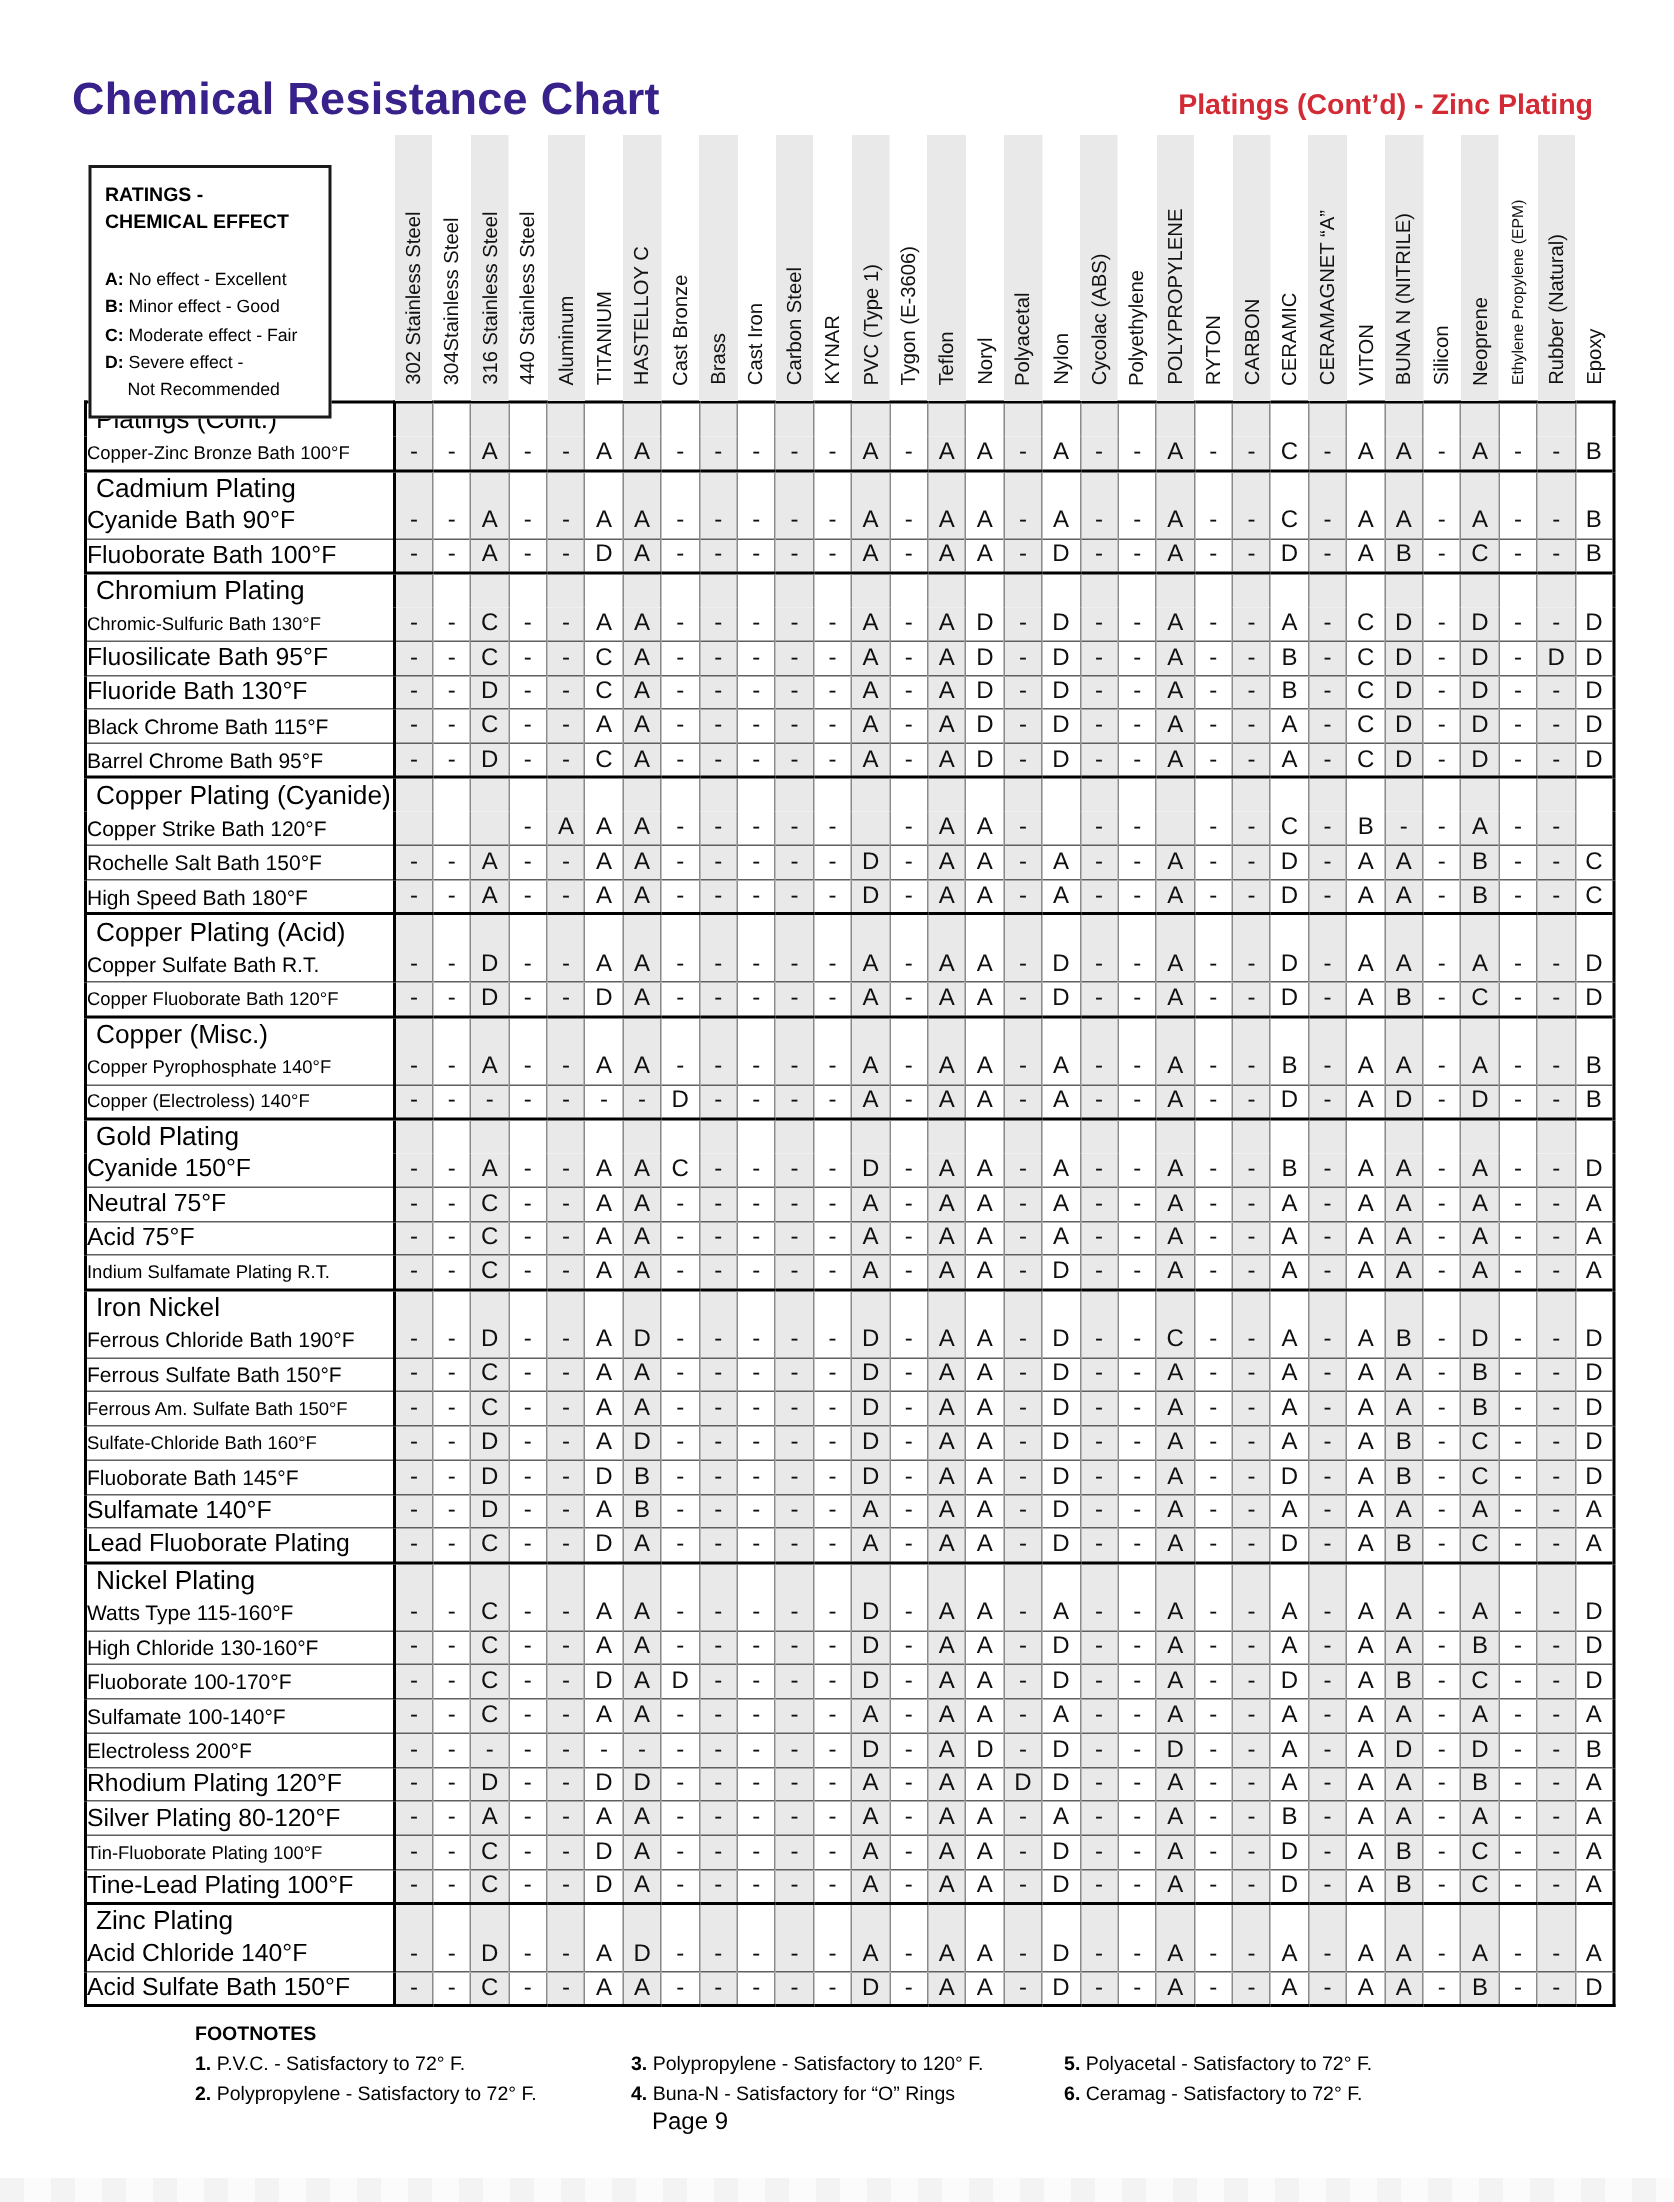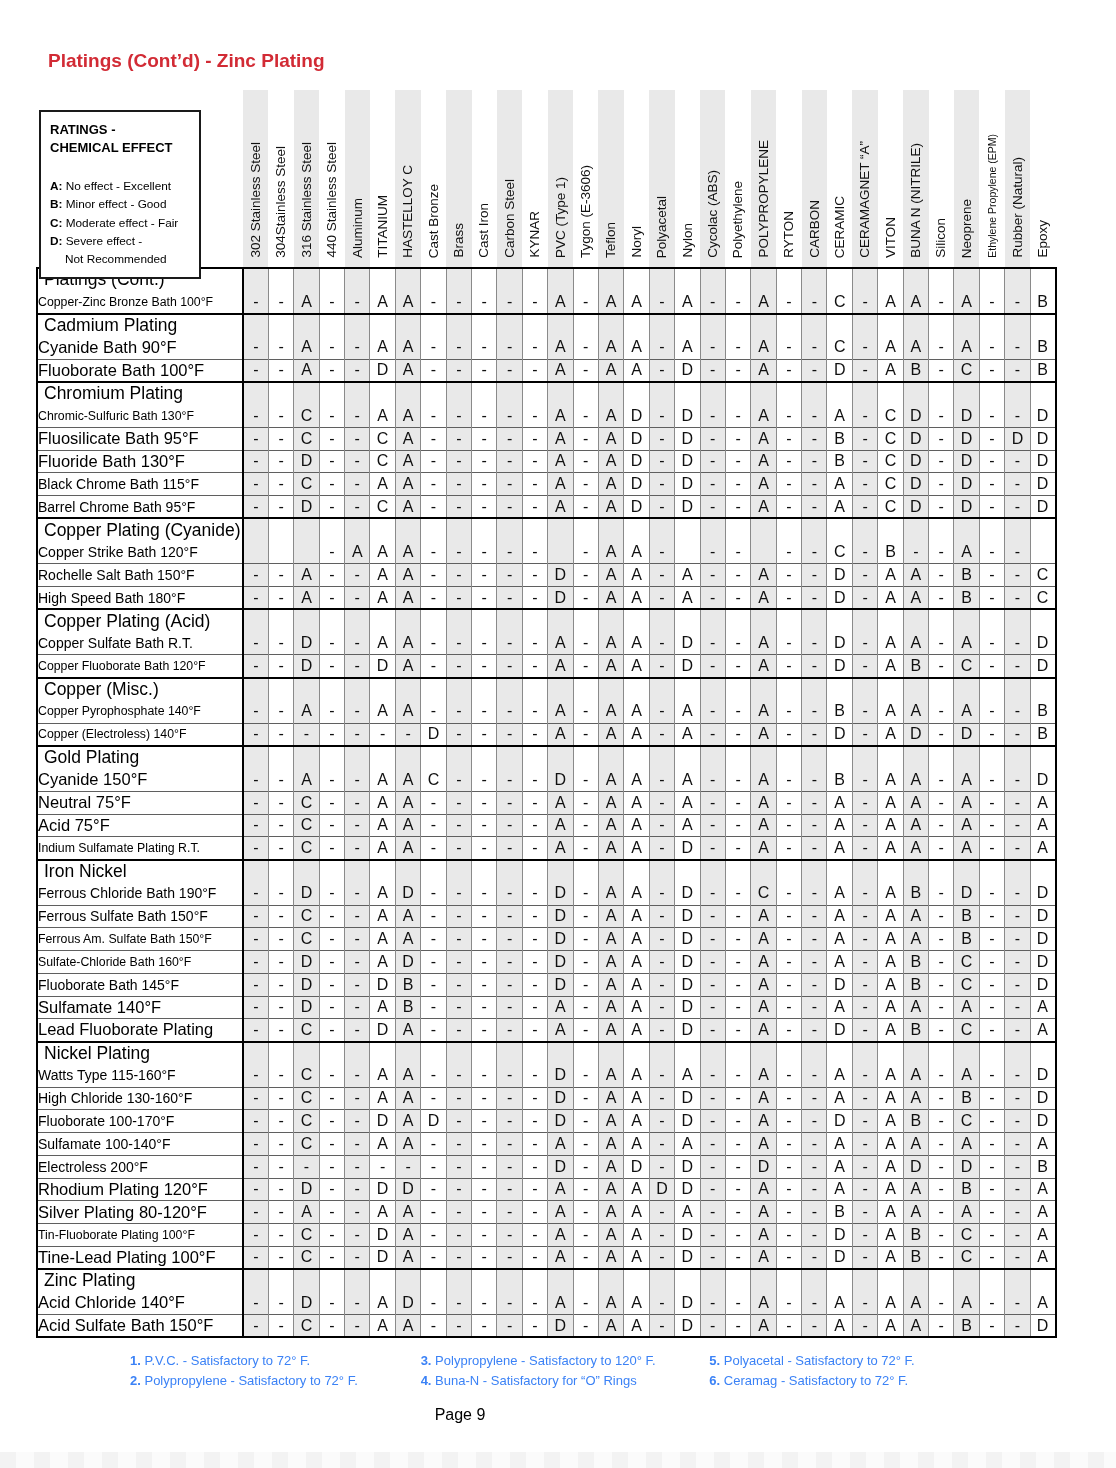--- a/index.html
+++ b/index.html
@@ -12,21 +12,21 @@
   }
   *{margin:0;padding:0;box-sizing:border-box;}
   html,body{background:#fff;}
   body{width:1116px;height:1468px;font-family:"Liberation Sans",sans-serif;position:relative;overflow:hidden;}
   .page{position:absolute;inset:0;background:#fff;}
 
   .title-row{position:absolute;top:50px;left:48px;width:1014px;display:flex;justify-content:space-between;align-items:baseline;}
   .page-title{font-size:30px;font-weight:bold;color:var(--title-color);letter-spacing:.2px;}
   .page-subtitle{font-size:19px;font-weight:bold;color:var(--subtitle-color);}
 
-  .table-wrap{position:absolute;top:90px;left:36px;}
+  .table-wrap{position:absolute;top:90px;left:56px;}
   table{border-collapse:collapse;table-layout:fixed;}
   col.label-col{width:206px;}
   col.data-col{width:25.4px;}
 
   thead th{height:178px;vertical-align:bottom;font-weight:normal;padding:0 0 5px 0;position:relative;}
   thead th.stripe{background:var(--stripe);}
   thead th .vtext{display:inline-block;writing-mode:vertical-rl;transform:rotate(180deg);font-size:13.5px;line-height:1;white-space:nowrap;color:#111;max-height:172px;}
   thead th .vtext.small{font-size:10.5px;}
 
   
@@ -49,34 +49,35 @@
   tbody tr.section td.label{text-align:left;padding-left:6px;font-size:17.5px;}
   td.label.lg{font-size:16.5px;}
   td.label.md{font-size:14px;}
   td.label.sm{font-size:12.3px;}
 
   .footnotes{position:absolute;left:130px;top:1348px;width:870px;}
   .footnotes-heading{font-size:13px;font-weight:bold;color:#000;}
   .footnote-cols{display:flex;margin-top:3px;}
   .footnote-col{width:302px;}
   .footnote-col:nth-child(2){width:300px;}
-  .footnote-item{font-size:13px;line-height:1.55;color:#3b82f6;}
+  .footnote-item{font-size:13px;line-height:1.55;color:#000000;}
   .footnote-item b{font-weight:bold;}
 
   .page-number{position:absolute;top:1406px;left:0;width:920px;text-align:center;font-size:16px;color:#000;}
 
   .bottom-strip{position:absolute;left:0;right:0;bottom:0;height:16px;
     background:repeating-linear-gradient(90deg,#f3f3f3 0 16px,#fbfbfb 16px 34px);}
 </style>
 </head>
 <body>
 
 <div class="page">
 
   <div class="title-row">
+    <div class="page-title">Chemical Resistance Chart</div>
     <div class="page-subtitle">Platings (Cont’d) - Zinc Plating</div>
   </div>
 
   <div class="table-wrap">
     <table>
       <colgroup id="colgroup">
           <col class="label-col">
           <col class="data-col">
           <col class="data-col">
           <col class="data-col">
@@ -1804,20 +1805,21 @@
             <td class="val stripe">B</td>
             <td class="val">-</td>
             <td class="val stripe">-</td>
             <td class="val">D</td>
           </tr>
         </tbody>
     </table>
   </div>
 
   <div class="footnotes">
+    <div class="footnotes-heading">FOOTNOTES</div>
     <div class="footnote-cols" id="footnote-cols">
         <div class="footnote-col">
           <div class="footnote-item"><b>1. </b>P.V.C. - Satisfactory to 72° F.</div>
           <div class="footnote-item"><b>2. </b>Polypropylene - Satisfactory to 72° F.</div>
         </div>
         <div class="footnote-col">
           <div class="footnote-item"><b>3. </b>Polypropylene - Satisfactory to 120° F.</div>
           <div class="footnote-item"><b>4. </b>Buna-N - Satisfactory for “O” Rings</div>
         </div>
         <div class="footnote-col">

